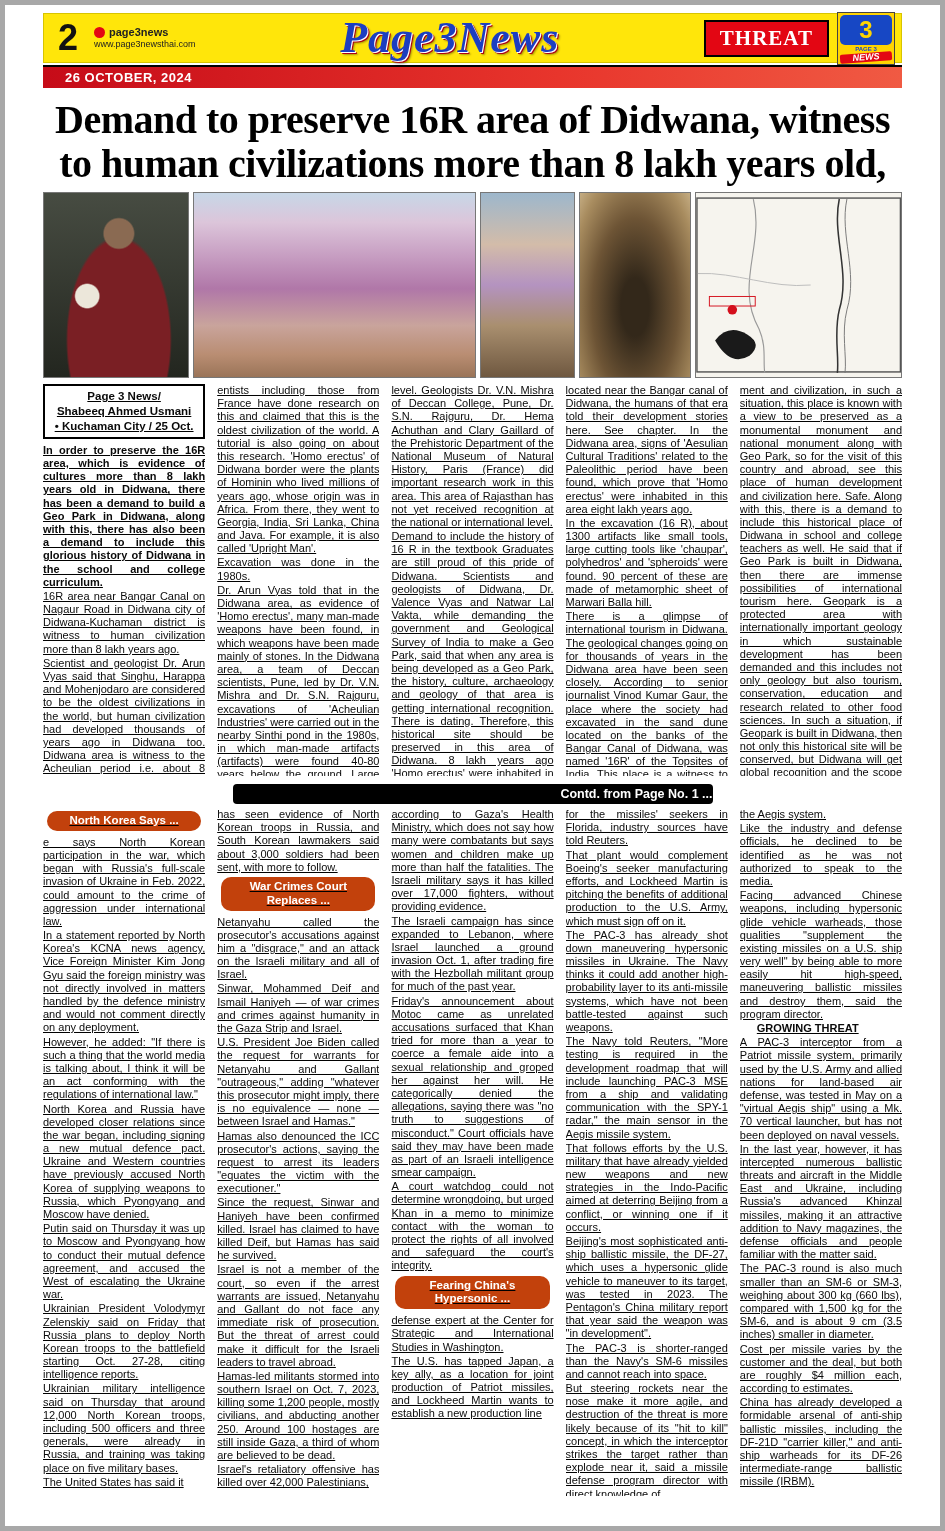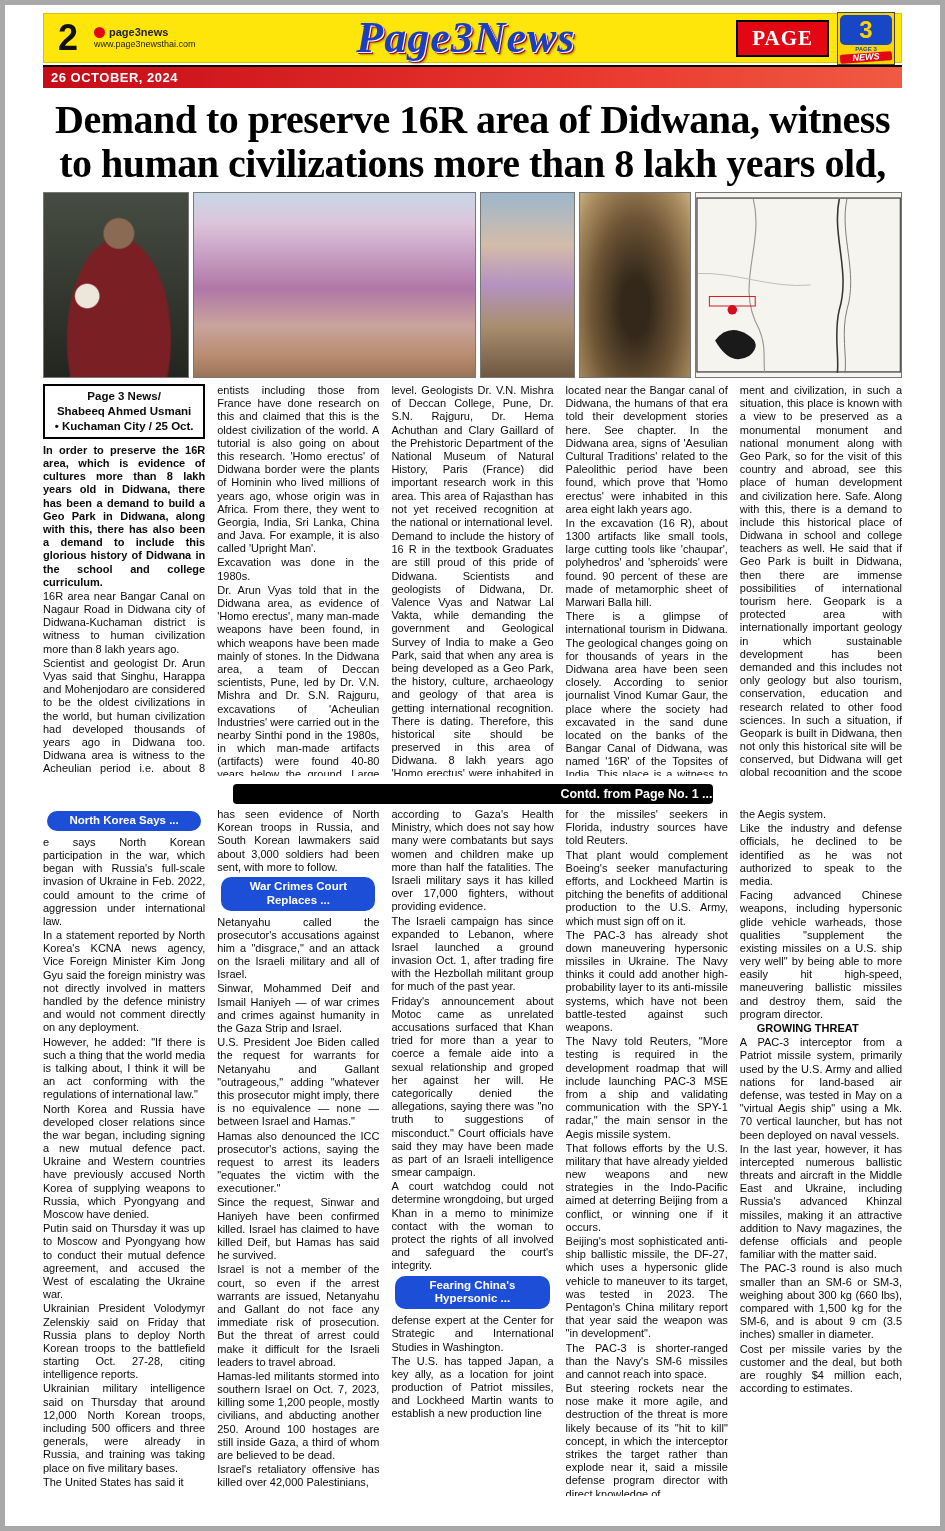--- a/index.html
+++ b/index.html
@@ -33,21 +33,21 @@
     padding:4px 14px; letter-spacing:1px;
   }
   .logo3 { width:58px; background:#ffd400; border:1px solid #444; text-align:center; padding:2px; line-height:1; }
   .logo3-num { background:#1747c4; color:#ffd400; font-weight:bold; font-size:24px; border-radius:5px; padding:3px 0; }
   .logo3-page { font-size:6px; color:#1747c4; font-weight:bold; margin-top:1px; }
   .logo3-news { background:#e30613; color:#fff; font-size:9px; font-style:italic; font-weight:bold; transform:rotate(-4deg); margin-top:1px; border-radius:2px; }
 
   .datebar {
     margin-top:2px; border-top:2px solid #000;
     background:linear-gradient(90deg,#c60b18,#e8352c 60%,#f05a43);
-    color:#fff; font-weight:bold; font-size:13px; padding:3px 0 3px 8px; letter-spacing:.5px;
+    color:#fff; font-weight:bold; font-size:13px; padding:3px 0 3px 22px; letter-spacing:.5px;
   }
 
   
   .headline {
     margin:10px 4px 6px; font-family:"Liberation Serif", serif; font-weight:bold;
     font-size:40px; line-height:1.1; text-align:center; color:#000; letter-spacing:-0.5px;
   }
 
   
   .photo-row { display:flex; gap:4px; height:186px; margin-top:2px; }
@@ -65,60 +65,60 @@
   .photo-vert { flex:0 0 11%;
     background:linear-gradient(180deg,#9db7cc 0%,#d3bca9 28%,#b493c0 50%,#a98f6f 72%,#6f5840 100%);
   }
   .photo-pit { flex:0 0 13%;
     background:radial-gradient(ellipse at 50% 62%, #33281a 18%, #6d5435 55%, #a88c5f 85%, #c5ad83 100%);
   }
   .photo-map { flex:1; background:#f6f4ee; position:relative; }
   .photo-map svg { width:100%; height:100%; display:block; }
 
   
-  .grid { display:flex; gap:12px; overflow:hidden; }
+  .grid { display:flex; gap:12px; overflow:hidden;text-decoration:underline; }
   .grid .col { flex:1; overflow:hidden; font-size:11px; line-height:1.2; text-align:justify; color:#0a0a0a; }
   .top-grid { margin-top:6px; height:392px; }
   .bottom-grid { margin-top:4px; height:688px; }
   .paras p { margin:0 0 1px 0; }
   .lead p:first-child { font-weight:bold; }
 
   .byline-box {
     border:2px solid #000; text-align:center; font-weight:bold;
     font-size:11.5px; line-height:1.3; padding:3px 2px; margin-bottom:5px;
   }
 
   .contd-bar {
     width:480px; margin:8px auto 4px; background:#000; color:#fff;
     text-align:right; font-weight:bold; font-size:12.5px; padding:3px 0; border-radius:4px;
   }
 
   .sec-header {
-    background:#1d4ed8; color:#fff; font-weight:bold; font-size:11.5px;
+    background:#c2410c; color:#fff; font-weight:bold; font-size:11.5px;
     text-align:center; padding:3px 12px; border-radius:10px; margin:3px 4px 5px;
   }
   .subhead { font-weight:bold; margin:1px 0;padding-left:17px; }
 </style>
 </head>
 <body>
 
 <div class="page">
   <div class="inner">
 
     <div class="topbar">
       <div class="pagenum">2</div>
       <div class="brand-block">
         <div class="brand-line">
           <span class="brand-dot"></span>
           <span>page3news</span>
         </div>
         <div class="brand-url">www.page3newsthai.com</div>
       </div>
       <div class="masthead">Page3News</div>
-      <div class="world-box">PAGE</div>
+      <div class="world-box">THREAT</div>
       <div class="logo3">
         <div class="logo3-num">3</div>
         <div class="logo3-page">PAGE 3</div>
         <div class="logo3-news">NEWS</div>
       </div>
     </div>
     <div class="datebar">26 OCTOBER, 2024</div>
 
     <h1 class="headline">Demand to preserve 16R area of Didwana, witness to human civilizations more than 8 lakh years old,</h1>
 
@@ -243,18 +243,19 @@
             <p>the Aegis system.</p>
             <p>Like the industry and defense officials, he declined to be identified as he was not authorized to speak to the media.</p>
             <p>Facing advanced Chinese weapons, including hypersonic glide vehicle warheads, those qualities "supplement the existing missiles on a U.S. ship very well" by being able to more easily hit high-speed, maneuvering ballistic missiles and destroy them, said the program director.</p>
           </div>
         <div class="subhead">GROWING THREAT</div>
         <div class="paras">
             <p>A PAC-3 interceptor from a Patriot missile system, primarily used by the U.S. Army and allied nations for land-based air defense, was tested in May on a "virtual Aegis ship" using a Mk. 70 vertical launcher, but has not been deployed on naval vessels.</p>
             <p>In the last year, however, it has intercepted numerous ballistic threats and aircraft in the Middle East and Ukraine, including Russia's advanced Khinzal missiles, making it an attractive addition to Navy magazines, the defense officials and people familiar with the matter said.</p>
             <p>The PAC-3 round is also much smaller than an SM-6 or SM-3, weighing about 300 kg (660 lbs), compared with 1,500 kg for the SM-6, and is about 9 cm (3.5 inches) smaller in diameter.</p>
             <p>Cost per missile varies by the customer and the deal, but both are roughly $4 million each, according to estimates.</p>
+            <p>China has already developed a formidable arsenal of anti-ship ballistic missiles, including the DF-21D "carrier killer," and anti-ship warheads for its DF-26 intermediate-range ballistic missile (IRBM).</p>
           </div>
       </div>
     </div>
 
   </div>
 </div>
 
 </body></html>

